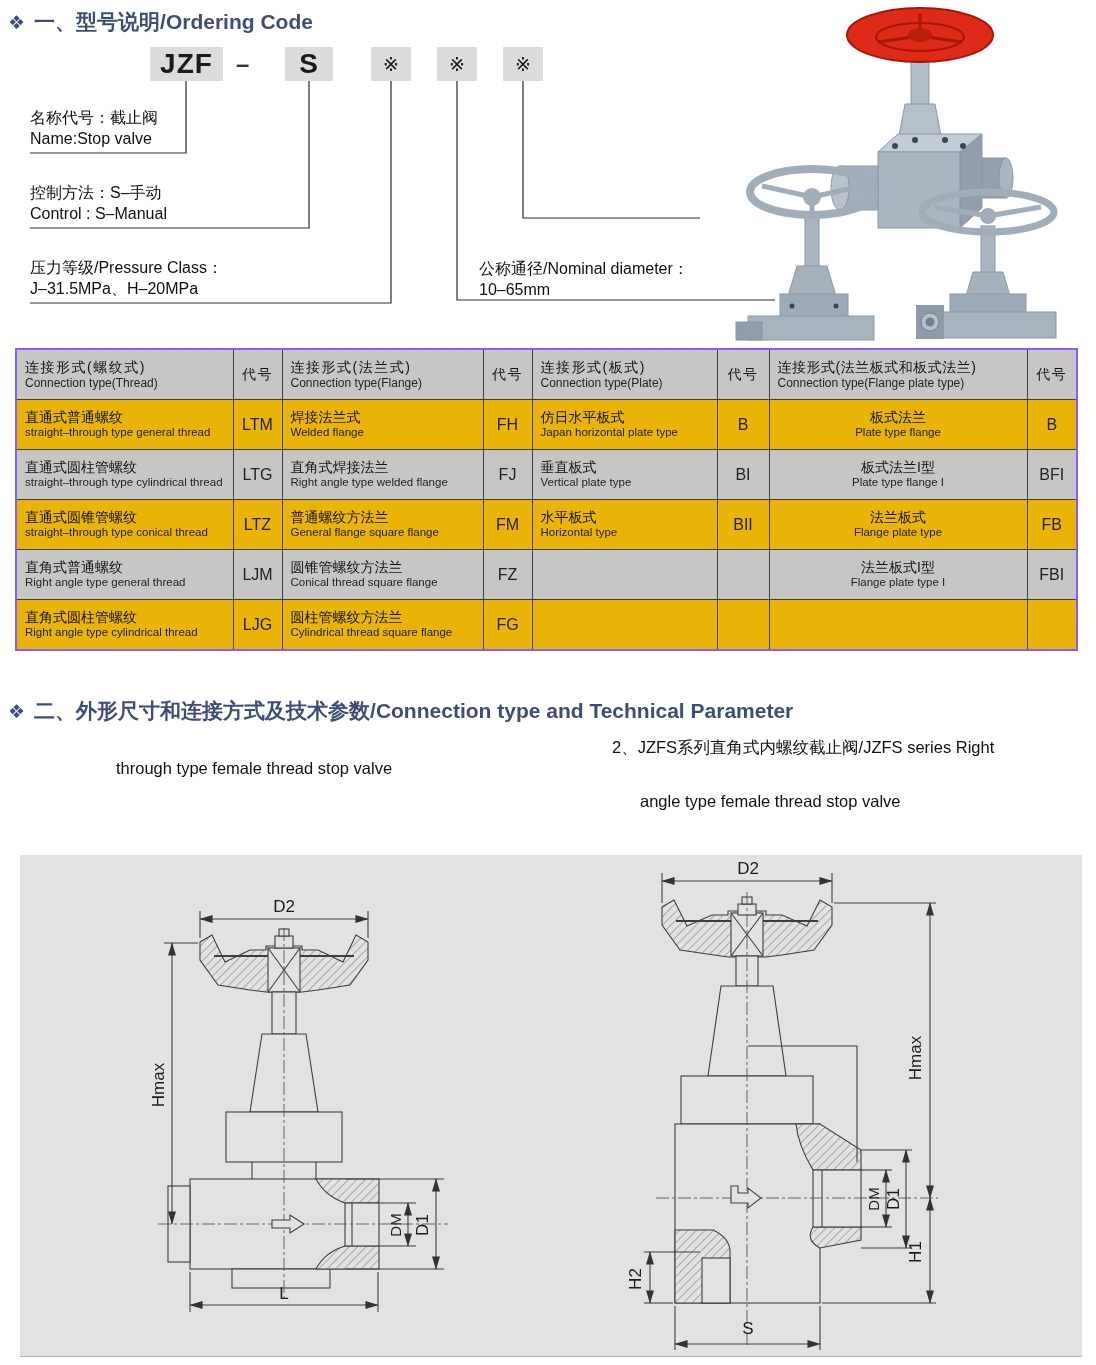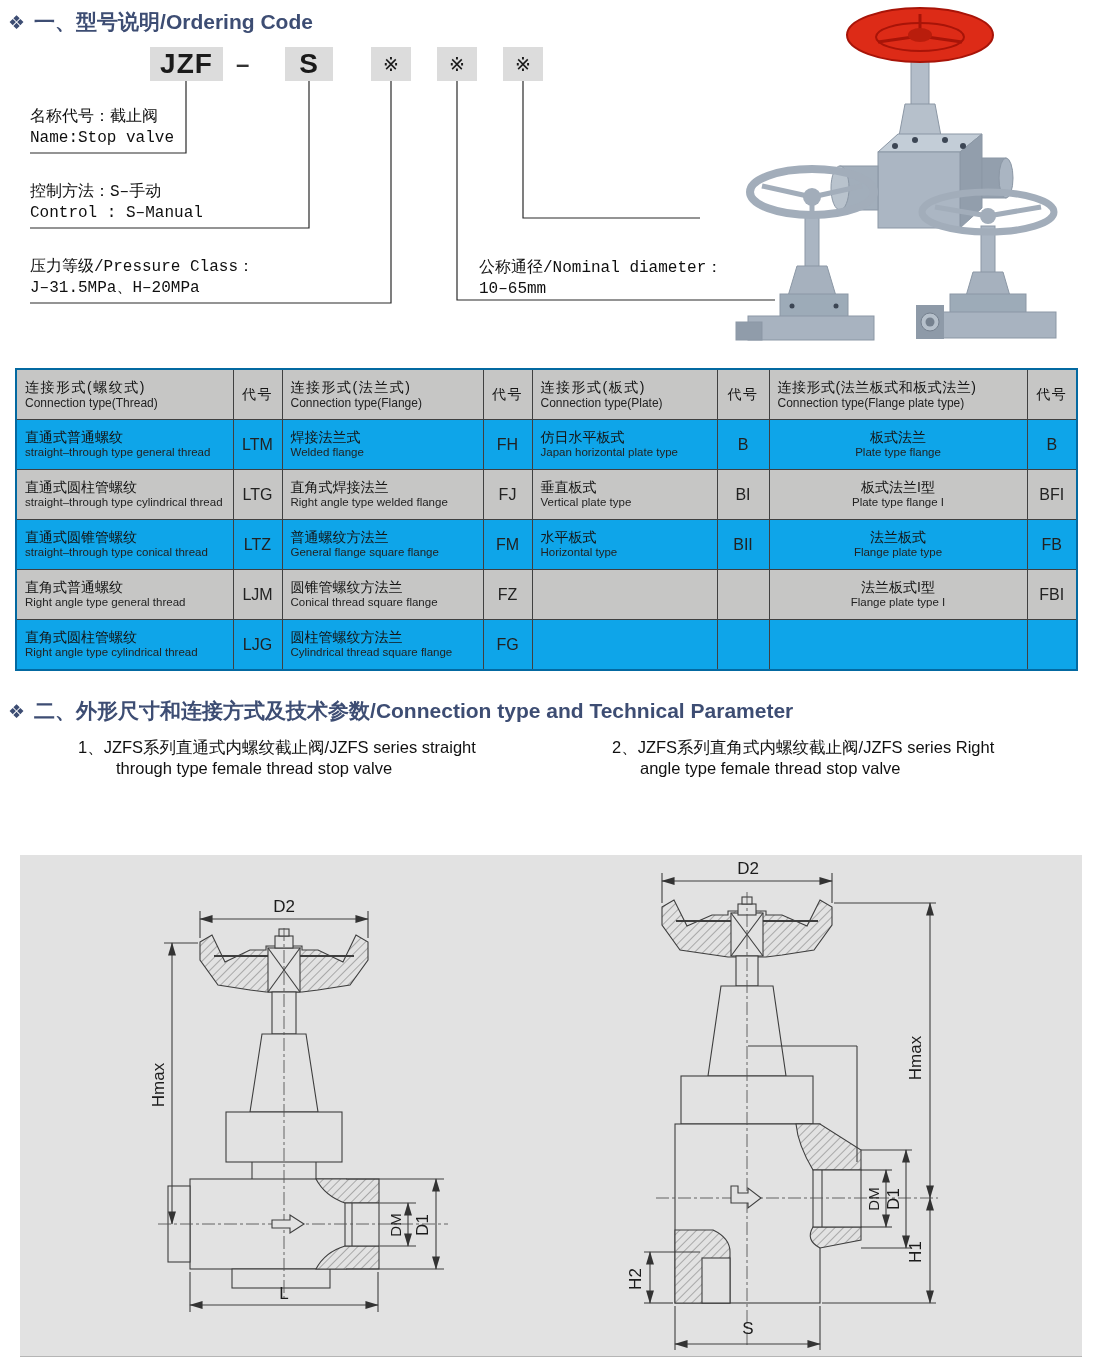--- a/index.html
+++ b/index.html
@@ -5,27 +5,27 @@
   html,body{margin:0;padding:0;background:#fff;}
   #page{position:relative;width:1096px;height:1365px;background:#fff;overflow:hidden;
         font-family:"Liberation Sans","DejaVu Sans",sans-serif;color:#111;}
   .abs{position:absolute;}
   .sec-title{font-size:21px;font-weight:bold;color:#3d4d73;white-space:nowrap;}
   .bullet{font-size:19px;color:#3d4d73;}
   .code-box{position:absolute;height:34px;background:#dcdcdc;display:flex;align-items:center;justify-content:center;}
   .code-big{font-size:28px;font-weight:bold;color:#1a1a1a;letter-spacing:1px;}
   .code-star{font-size:19px;color:#1a1a1a;}
   .dash{position:absolute;font-size:24px;font-weight:bold;color:#333;}
-  .callout{position:absolute;font-size:16px;line-height:1.32;color:#0f0f0f;white-space:nowrap;font-family:Liberation Mono, monospace;}
+  .callout{position:absolute;font-size:16px;line-height:1.32;color:#0f0f0f;white-space:nowrap;}
   svg text{font-family:"Liberation Sans","DejaVu Sans",sans-serif;}
   table.conn{position:absolute;left:15px;top:348px;border-collapse:collapse;table-layout:fixed;}
   table.conn td{border:1.5px solid #404040;height:49px;vertical-align:middle;padding:0;}
-  table.conn{border:2px solid #0369a1;margin-top:20px;}
+  table.conn{border:2px solid #8b5cf6;}
   tr.gray td{background:#c6c6c5;}
-  tr.white td{background:#0ea5e9;}
+  tr.white td{background:#eab308;}
   .c-desc{padding-left:8px !important;padding-right:2px !important;}
   .cn{font-size:14px;color:#141414;line-height:1.25;}
   .en{font-size:11.5px;color:#222;line-height:1.2;}
   .hdr .cn{letter-spacing:1.5px;}
   .hdr .en{font-size:12px;}
   .c-code{text-align:center;font-size:16px;color:#222;}
   .c-center{text-align:center;}
   .sub-h{position:absolute;font-size:16.5px;color:#101010;white-space:nowrap;}
   .models{position:absolute;font-size:16px;color:#101010;line-height:22px;white-space:nowrap;}
   #panel{position:absolute;left:20px;top:855px;width:1062px;height:501px;background:#e2e2e2;border-bottom:1px solid #b5b5b5;}
@@ -289,25 +289,24 @@
       <td class="c-code"></td>
     </tr>
   </tbody>
     </table>
 
   <div class="abs" style="left:8px;top:697px;display:flex;gap:9px;align-items:baseline;">
     <span class="bullet">❖</span>
     <span class="sec-title">二、外形尺寸和连接方式及技术参数/Connection type and Technical Parameter</span>
   </div>
 
-  <div class="sub-h" style="left:78px;top:737px;">1、JZFS系列直通式内螺纹截止阀/JZFS series straight</div>
   <div class="sub-h" style="left:116px;top:759px;">through type female thread stop valve</div>
 
   <div class="sub-h" style="left:612px;top:737px;">2、JZFS系列直角式内螺纹截止阀/JZFS series Right</div>
-  <div class="sub-h" style="left:640px;top:759px;">angle type female thread stop valve</div>
+  <div class="sub-h" style="left:640px;top:792px;">angle type female thread stop valve</div>
 
   <div id="panel">
     <svg width="1062" height="501" viewBox="20 855 1062 501">
       <defs>
         <pattern id="hatch" patternUnits="userSpaceOnUse" width="6" height="6" patternTransform="rotate(45)">
           <rect width="6" height="6" fill="#e2e2e2"></rect>
           <line x1="0" y1="0" x2="0" y2="6" stroke="#6f6f6f" stroke-width="1"></line>
         </pattern>
         <marker id="ma" viewBox="0 0 10 6" refX="9.5" refY="3" markerWidth="12" markerHeight="7.2" orient="auto-start-reverse">
           <path d="M0,0 L10,3 L0,6 Z" fill="#333"></path>

